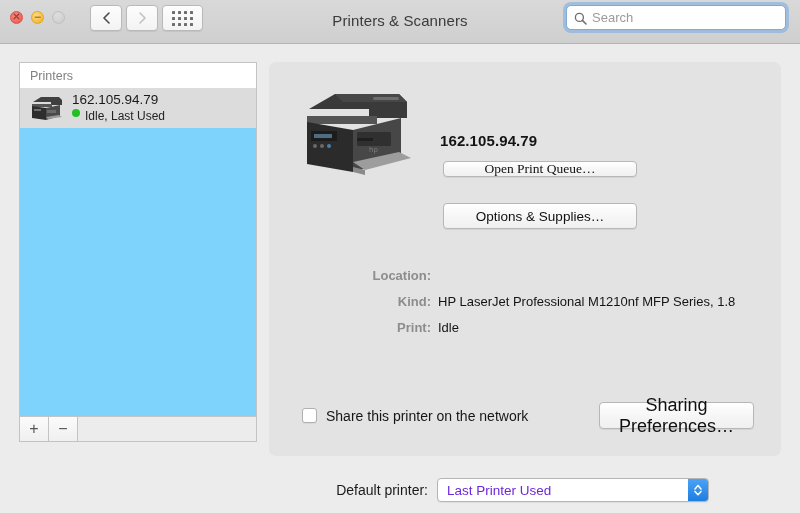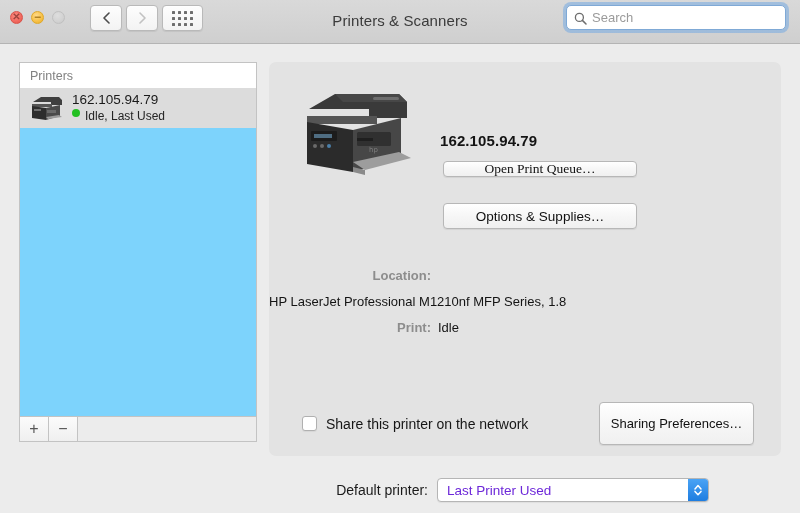--- a/index.html
+++ b/index.html
@@ -363,22 +363,22 @@
   .share-label {
     font-size: 14px;
     color: #161616;
     margin-left: 9px;
     white-space: nowrap;
   }
   .btn-sharing {
     position: relative;
     margin-left: auto;
     width: 155px;
-    height: 43px;
-    font-size: 13px;
+    height: 27px;
+    font-size: 18px;
   }
 
   
   .popup-row {
     position: absolute;
     display: flex;
     align-items: center;
   }
   .row-default-printer { left: 0; top: 434px; width: 740px; }
 
@@ -545,20 +545,21 @@
 
       <button class="push-btn btn-queue">Open Print Queue…</button>
       <button class="push-btn btn-options">Options &amp; Supplies…</button>
 
       <div class="info-rows">
         <div class="info-row">
           <span class="info-label">Location:</span>
           <span class="info-value"></span>
         </div>
         <div class="info-row">
+          <span class="info-label">Kind:</span>
           <span class="info-value">HP LaserJet Professional M1210nf MFP Series, 1.8</span>
         </div>
         <div class="info-row">
           <span class="info-label">Print:</span>
           <span class="info-value">Idle</span>
         </div>
       </div>
 
       <div class="share-row">
         <span class="checkbox"></span>

